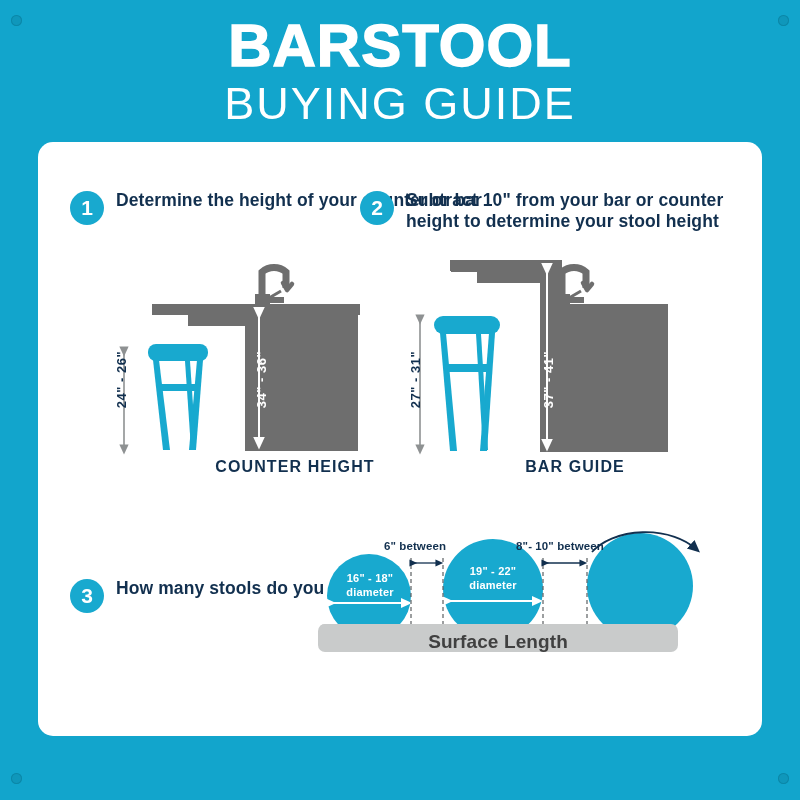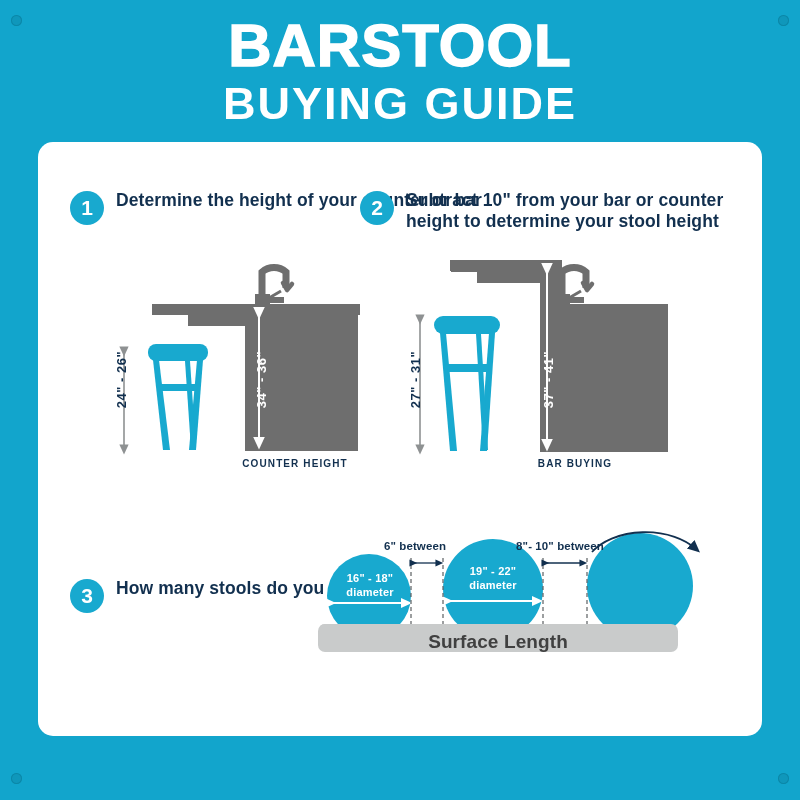--- a/index.html
+++ b/index.html
@@ -40,21 +40,21 @@
   .title-main {
     font-size: 60px;
     line-height: 60px;
     font-weight: bold;
     letter-spacing: 1px;
     -webkit-text-stroke: 1.5px #ffffff;
   }
   .title-sub {
     font-size: 45px;
     line-height: 52px;
-    font-weight: bold;
+    font-weight: normal;
     letter-spacing: 2px;
     margin-top: 2px;
   }
 
   
   .card {
     position: absolute;
     left: 38px;
     top: 142px;
     width: 724px;
@@ -92,21 +92,21 @@
     letter-spacing: 0.1px;
   }
   .step1 { left: 70px;  top: 190px; }
   .step2 { left: 360px; top: 190px; width: 400px; }
   .step3 { left: 70px;  top: 578px; }
 
   
   .caption {
     position: absolute;
     color: #12304f;
-    font-size: 10px;
+    font-size: 16px;
     font-weight: bold;
     letter-spacing: 1.1px;
     text-align: center;
   }
   .cap-counter { left: 170px; top: 458px; width: 250px; }
   .cap-bar     { left: 455px; top: 458px; width: 240px; }
 
   
   .dim-label {
     position: absolute;
@@ -318,21 +318,21 @@
         <line x1="546" y1="563" x2="584" y2="563" stroke="#12304f" stroke-width="1.3" marker-start="url(#arrHeadN)" marker-end="url(#arrHeadN)"></line>
       </g>
 
       <g>
         <path d="M592,552 A62,40 0 0 1 696,549" fill="none" stroke="#12304f" stroke-width="1.8" marker-end="url(#arrHeadSw)"></path>
       </g>
     </g>
   </svg>
 
   <div class="caption cap-counter">COUNTER HEIGHT</div>
-  <div class="caption cap-bar">BAR BUYING</div>
+  <div class="caption cap-bar">BAR GUIDE</div>
 
   <div class="dim-label dim-dark  lbl-24">24" - 26"</div>
   <div class="dim-label dim-light lbl-34">34" - 36"</div>
   <div class="dim-label dim-dark  lbl-27">27" - 31"</div>
   <div class="dim-label dim-light lbl-37">37" - 41"</div>
 
   <div class="circle-text ct-1">
     <div>16" - 18"</div>
     <div>diameter</div>
   </div>

